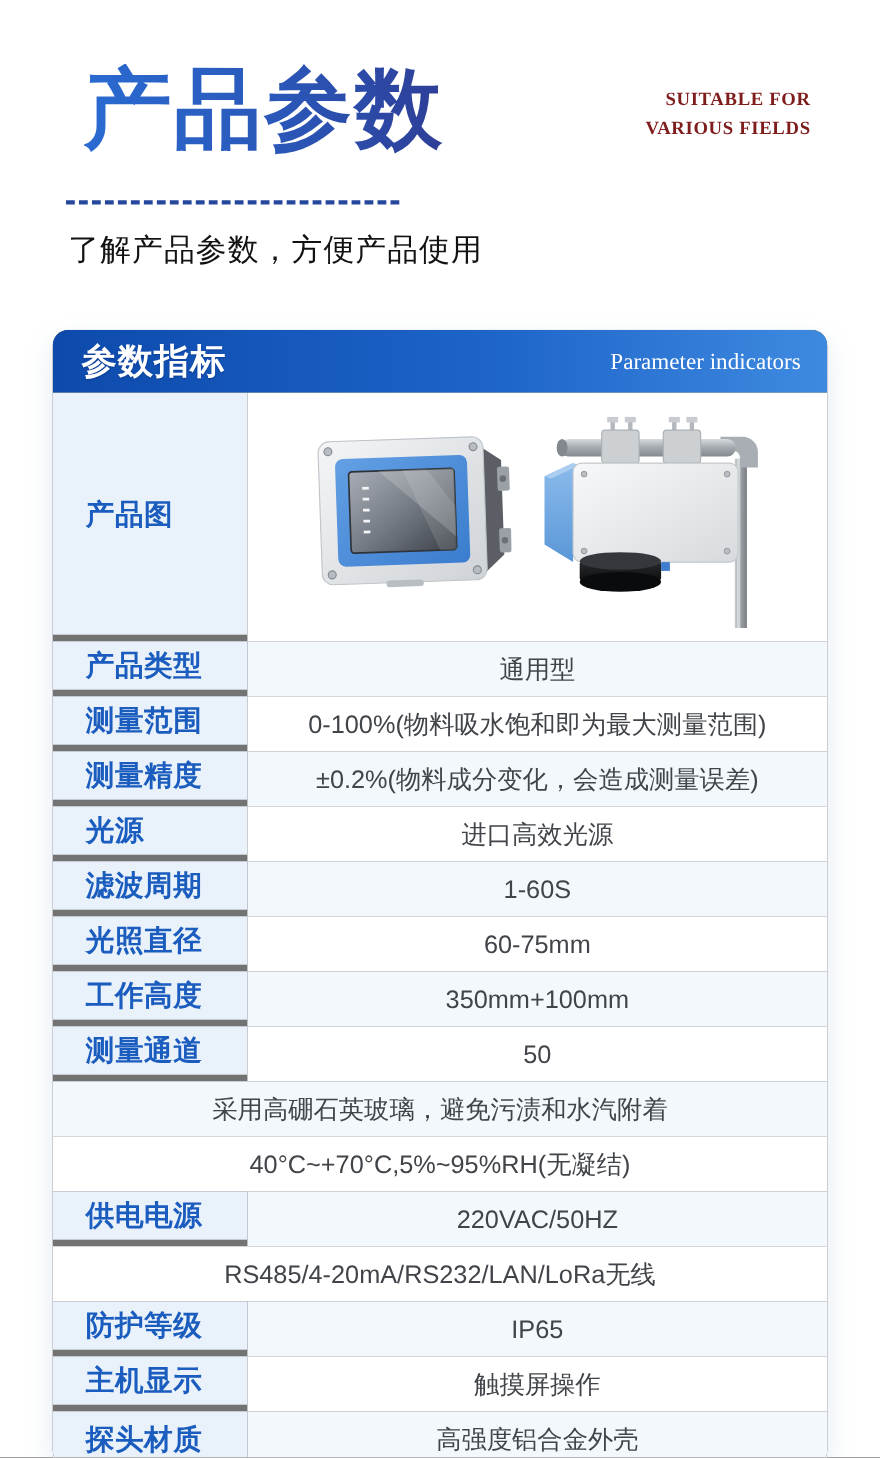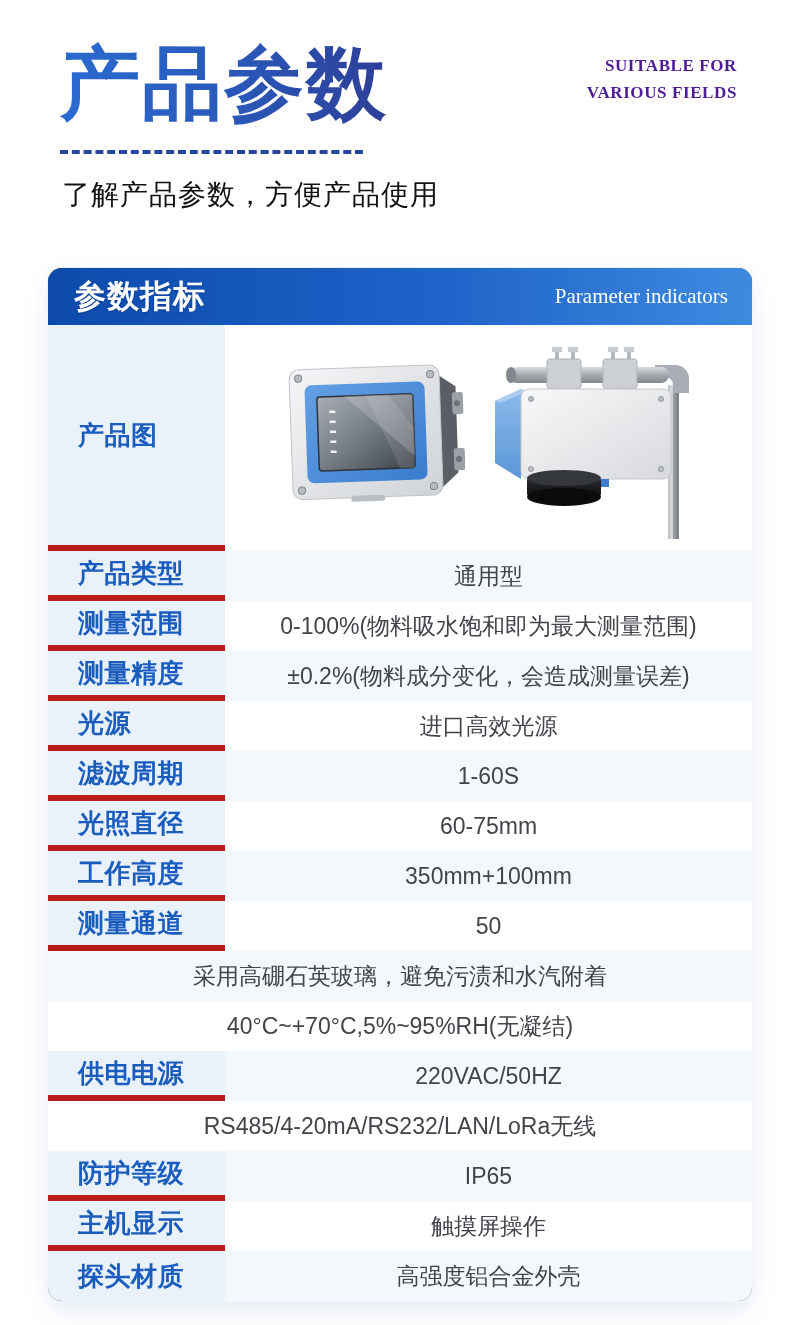--- a/index.html
+++ b/index.html
@@ -3,31 +3,31 @@
 <meta charset="utf-8">
 <style>
   html,body{margin:0;padding:0;}
   body{
     width:800px;height:1325px;background:#ffffff;
     font-family:"Liberation Sans","DejaVu Sans",sans-serif;
     position:relative;overflow:hidden;
   }
   .top{padding:42px 0 0 60px;position:relative;}
   .page-title{
-    margin:0;font-family:"Liberation Serif","DejaVu Serif",serif;
+    margin:16px;font-family:"Liberation Serif","DejaVu Serif",serif;
     font-weight:bold;font-size:80px;line-height:1.05;letter-spacing:2px;
     background:linear-gradient(90deg,#2a6bd2 0%,#2a57b8 55%,#2e3e97 100%);
     -webkit-background-clip:text;background-clip:text;
     -webkit-text-fill-color:transparent;color:transparent;
     display:inline-block;
   }
   .tagline{
-    position:absolute;right:63px;top:52px;text-align:right;
+    position:absolute;right:63px;top:76px;text-align:right;
     font-family:"Liberation Serif","DejaVu Serif",serif;font-weight:bold;
-    font-size:17px;line-height:1.6;color:#4c1d95;letter-spacing:0.6px;
+    font-size:17px;line-height:1.6;color:#7f1d1d;letter-spacing:0.6px;
   }
   .dashes{
     width:303px;height:0;margin-top:24px;
     border-top:4px dashed #26489c;
   }
   .subtitle{
     margin:22px 0 0 2px;font-size:28px;color:#121212;
     font-weight:500;letter-spacing:1px;
   }
   .card{
@@ -44,21 +44,21 @@
     color:#ffffff;font-size:32px;font-weight:bold;letter-spacing:1px;
     text-shadow:0 1px 2px rgba(0,0,50,0.25);
   }
   .hdr-en{
     color:#ffffff;font-size:21px;
     font-family:"Liberation Serif","DejaVu Serif",serif;
   }
   .row{display:flex;width:100%;}
   .cell-label{
     width:177px;box-sizing:border-box;flex:0 0 177px;
-    background:#e9f1fa;border-bottom:6px solid #b91c1c;
+    background:#e9f1fa;border-bottom:6px solid #737373;
     display:flex;align-items:center;padding-left:30px;
     color:#1b5dbe;font-size:26px;font-weight:bold;letter-spacing:0.5px;
   }
   .cell-value{
     flex:1;display:flex;align-items:center;justify-content:center;
     color:#414549;font-size:23px;background:#ffffff;text-align:center;
   }
   .row{height:50px;}
   .row.tint .cell-value{background:#f3f8fd;}
   .row.last .cell-label{border-bottom:none;}

